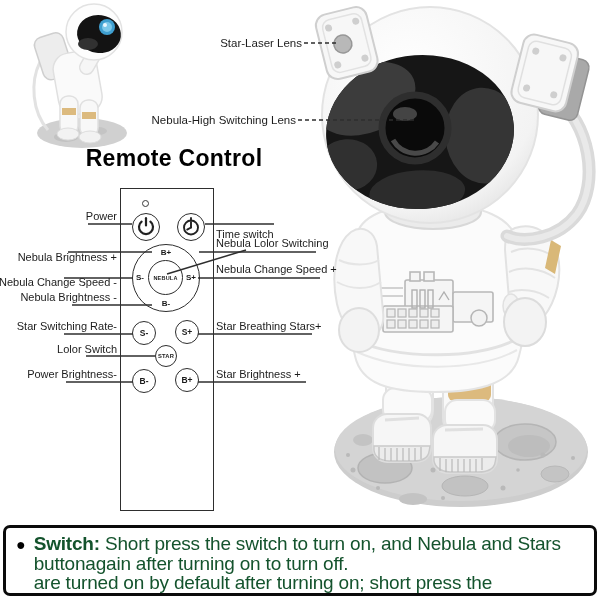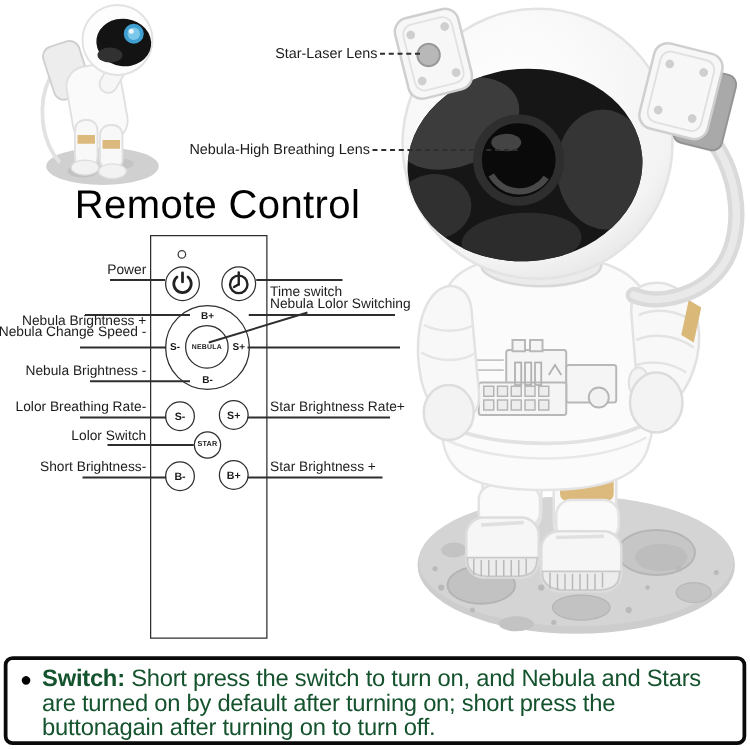--- a/index.html
+++ b/index.html
@@ -1,20 +1,20 @@
 <!DOCTYPE html>
 <html><head>
 <meta charset="utf-8">
 <style>
   html,body{margin:0;padding:0;background:#fff;}
   .canvas{position:relative;width:600px;height:600px;background:#ffffff;overflow:hidden;
           font-family:"Liberation Sans",sans-serif;color:#1c1c1c;}
   .abs{position:absolute;}
   .heading{position:absolute;left:45px;top:145px;width:258px;text-align:center;
-           font-size:32px;font-weight:normal;color:#000;letter-spacing:.3px;}
+           font-size:23px;font-weight:bold;color:#000;letter-spacing:.3px;}
   .lbl{position:absolute;font-size:11px;line-height:13px;white-space:nowrap;color:#1c1c1c;}
   .lbl-left{text-align:right;}
   .remote-body{position:absolute;left:120px;top:188px;width:94px;height:323px;
                border:1.6px solid #2e2e2e;background:#fff;box-sizing:border-box;}
   .led{position:absolute;left:142px;top:200px;width:7px;height:7px;border:1.4px solid #3a3a3a;
        border-radius:50%;background:#fff;box-sizing:border-box;}
   .cbtn{position:absolute;border:1.7px solid #2e2e2e;border-radius:50%;background:#fff;
         box-sizing:border-box;display:flex;align-items:center;justify-content:center;
         font-weight:bold;color:#1a1a1a;}
   .btn-sm{width:24px;height:24px;font-size:8.5px;}
@@ -294,37 +294,38 @@
       <line x1="198" y1="334" x2="312" y2="334"></line>
       <line x1="198" y1="382" x2="306" y2="382"></line>
     </g>
     <g stroke="#2e2e2e" stroke-width="1.5" stroke-dasharray="4 3">
       <line x1="304" y1="43" x2="339" y2="43"></line>
       <line x1="298" y1="120" x2="416" y2="120"></line>
     </g>
   </svg>
 
   <div class="lbl lbl-left" style="right:298px;top:37px;font-size:11.5px;">Star-Laser Lens</div>
-  <div class="lbl lbl-left" style="right:304px;top:114px;font-size:11.5px;">Nebula-High Breathing Lens</div>
+  <div class="lbl lbl-left" style="right:304px;top:114px;font-size:11.5px;">Nebula-High Switching Lens</div>
 
   <div class="lbl lbl-left" style="right:483px;top:210px;">Power</div>
   <div class="lbl lbl-left" style="right:483px;top:251px;">Nebula Brightness +</div>
-  <div class="lbl lbl-left" style="right:483px;top:260px;margin-left:16px;">Nebula Change Speed -</div>
+  <div class="lbl lbl-left" style="right:483px;top:276px;margin-left:16px;">Nebula Change Speed -</div>
   <div class="lbl lbl-left" style="right:483px;top:291px;text-align:right;">Nebula Brightness -</div>
-  <div class="lbl lbl-left" style="right:483px;top:320px;">Lolor Breathing Rate-</div>
+  <div class="lbl lbl-left" style="right:483px;top:320px;">Star Switching Rate-</div>
   <div class="lbl lbl-left" style="right:483px;top:343px;">Lolor Switch</div>
-  <div class="lbl lbl-left" style="right:483px;top:368px;">Short Brightness-</div>
+  <div class="lbl lbl-left" style="right:483px;top:368px;">Power Brightness-</div>
 
   <div class="lbl" style="left:216px;top:228px;">Time switch</div>
   <div class="lbl" style="left:216px;top:237px;">Nebula Lolor Switching</div>
-  <div class="lbl" style="left:216px;top:320px;">Star Brightness Rate+</div>
+  <div class="lbl" style="left:216px;top:263px;">Nebula Change Speed +</div>
+  <div class="lbl" style="left:216px;top:320px;">Star Breathing Stars+</div>
   <div class="lbl" style="left:216px;top:368px;">Star Brightness +</div>
 
   <div class="footer-box">
     <span class="footer-bullet">●</span>
     <div class="footer-text">
       <div class="ln"><b>Switch:</b> <span>Short press the switch to turn on, and Nebula and Stars</span></div>
+      <div class="ln">buttonagain after turning on to turn off.</div>
       <div class="ln">are turned on by default after turning on; short press the</div>
-      <div class="ln">buttonagain after turning on to turn off.</div>
     </div>
   </div>
 
 </div>
 
 </body></html>

